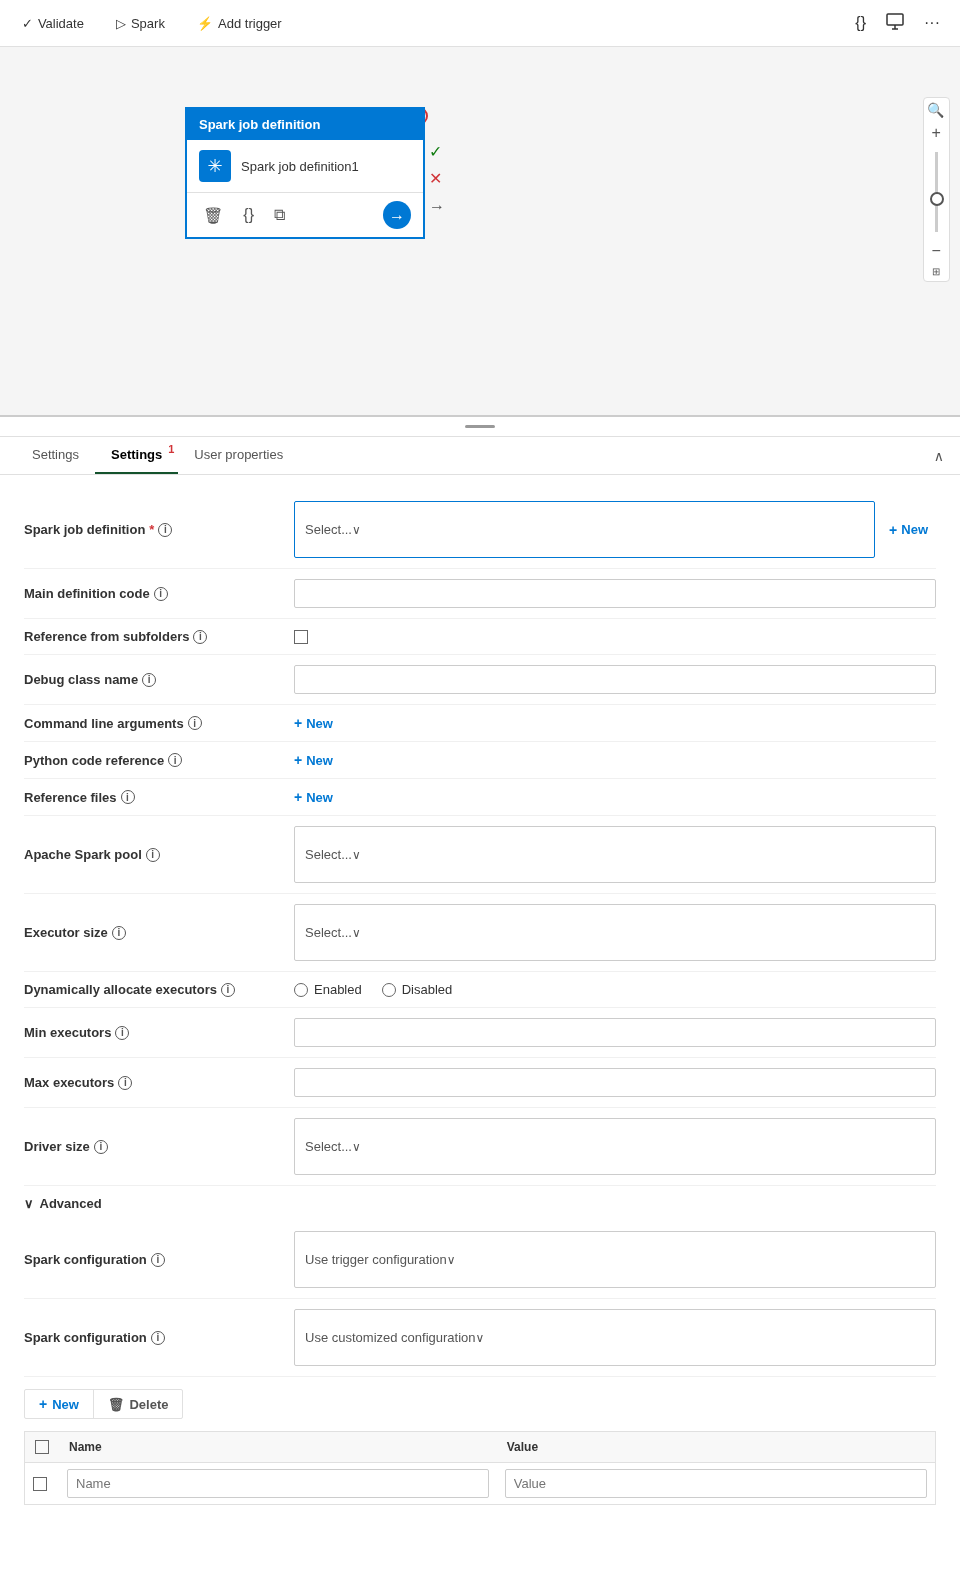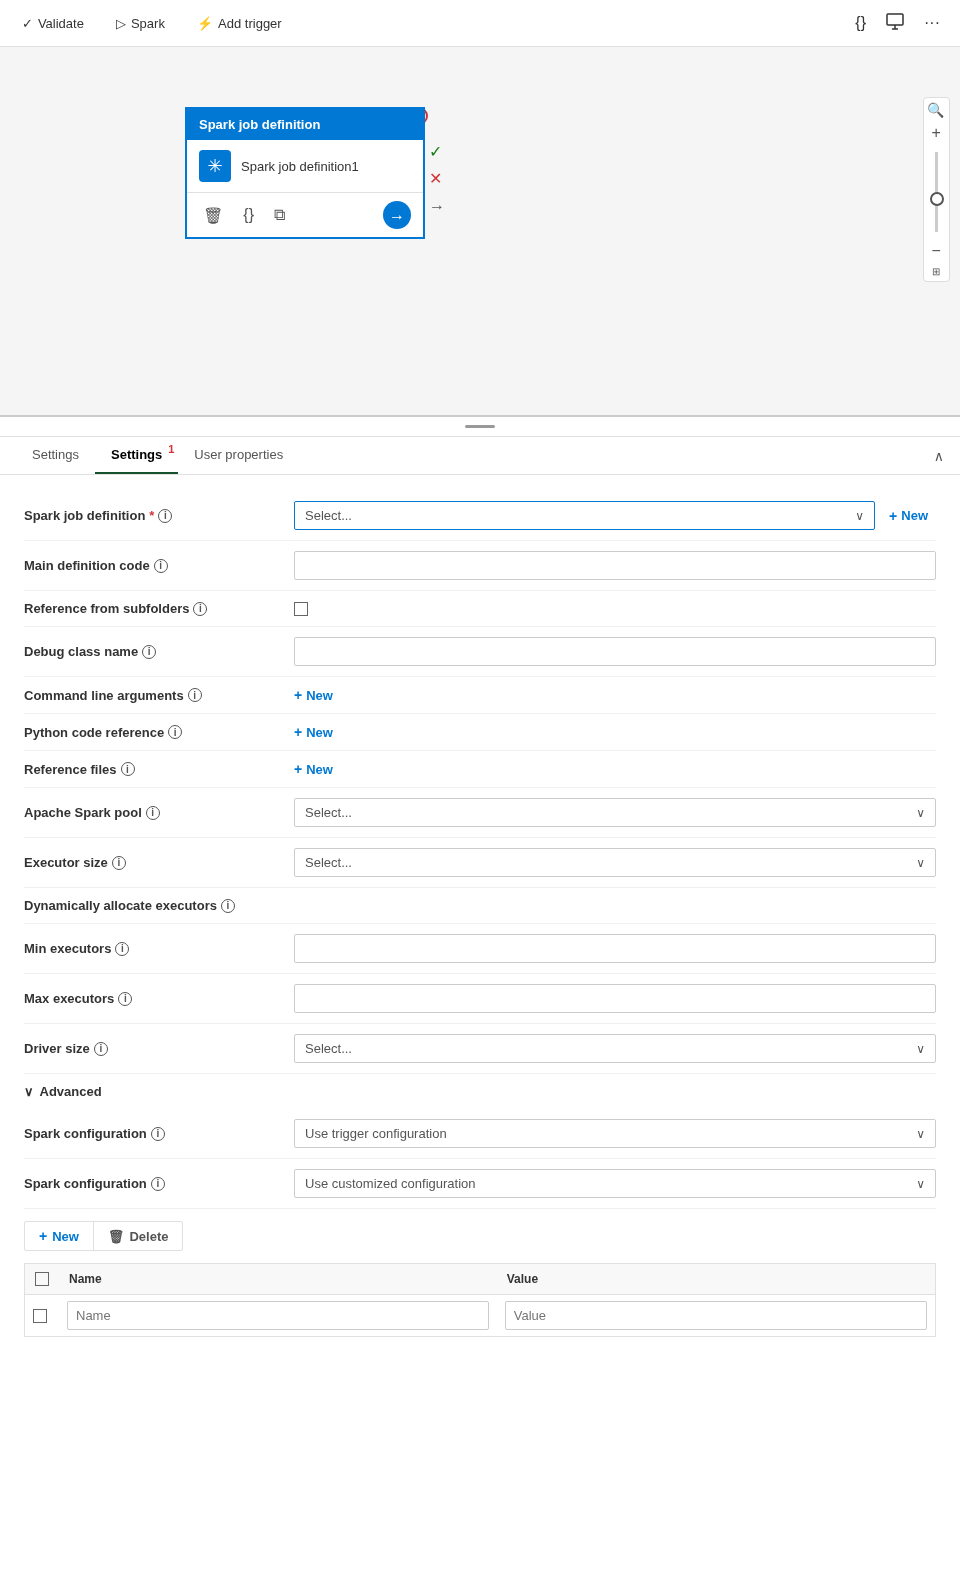--- a/index.html
+++ b/index.html
@@ -111,23 +111,23 @@
     }
     .field-label .required { color: #d13438; }
     .info-icon {
       width: 14px; height: 14px; border-radius: 50%; border: 1.5px solid #555;
       display: inline-flex; align-items: center; justify-content: center;
       font-size: 10px; color: #555; cursor: pointer; flex-shrink: 0;
     }
     .field-control { flex: 1; }
 
     .select-control {
-      width: 100%; padding: 6px 10px; border: 1.5px solid #0078d4; border-radius: 2px;
+      width: 100%; padding: 20px 10px; border: 1.5px solid #0078d4; border-radius: 2px;
       font-size: 13px; background: #fff; cursor: pointer;
-      display: flex; align-items: center; justify-content: space-between;
+      display: flex; align-items: center; justify-content: flex-start;
     }
     .select-control.no-focus { border: 1px solid #ccc; }
     .select-text { color: #555; }
     .chevron-icon { color: #555; font-size: 12px; }
 
     .text-input {
       width: 100%; padding: 6px 8px; border: 1px solid #ccc; border-radius: 2px;
       font-size: 13px; outline: none;
     }
 
@@ -378,20 +378,30 @@
         <span class="select-text">Select...</span>
         <span class="chevron-icon">∨</span>
       </div>
     </div>
   </div>
 
   <div class="field-row">
     <div class="field-label">
       <span>Dynamically allocate executors</span>
       <span class="info-icon">i</span>
+    </div>
+    <div class="field-control radio-group">
+      <label class="radio-option">
+        <div class="radio"></div>
+        <span>Enabled</span>
+      </label>
+      <label class="radio-option">
+        <div class="radio"></div>
+        <span>Disabled</span>
+      </label>
     </div>
   </div>
 
   <div class="field-row">
     <div class="field-label">
       <span>Min executors</span>
       <span class="info-icon">i</span>
     </div>
     <div class="field-control">
       <input type="text" class="text-input" style="">

